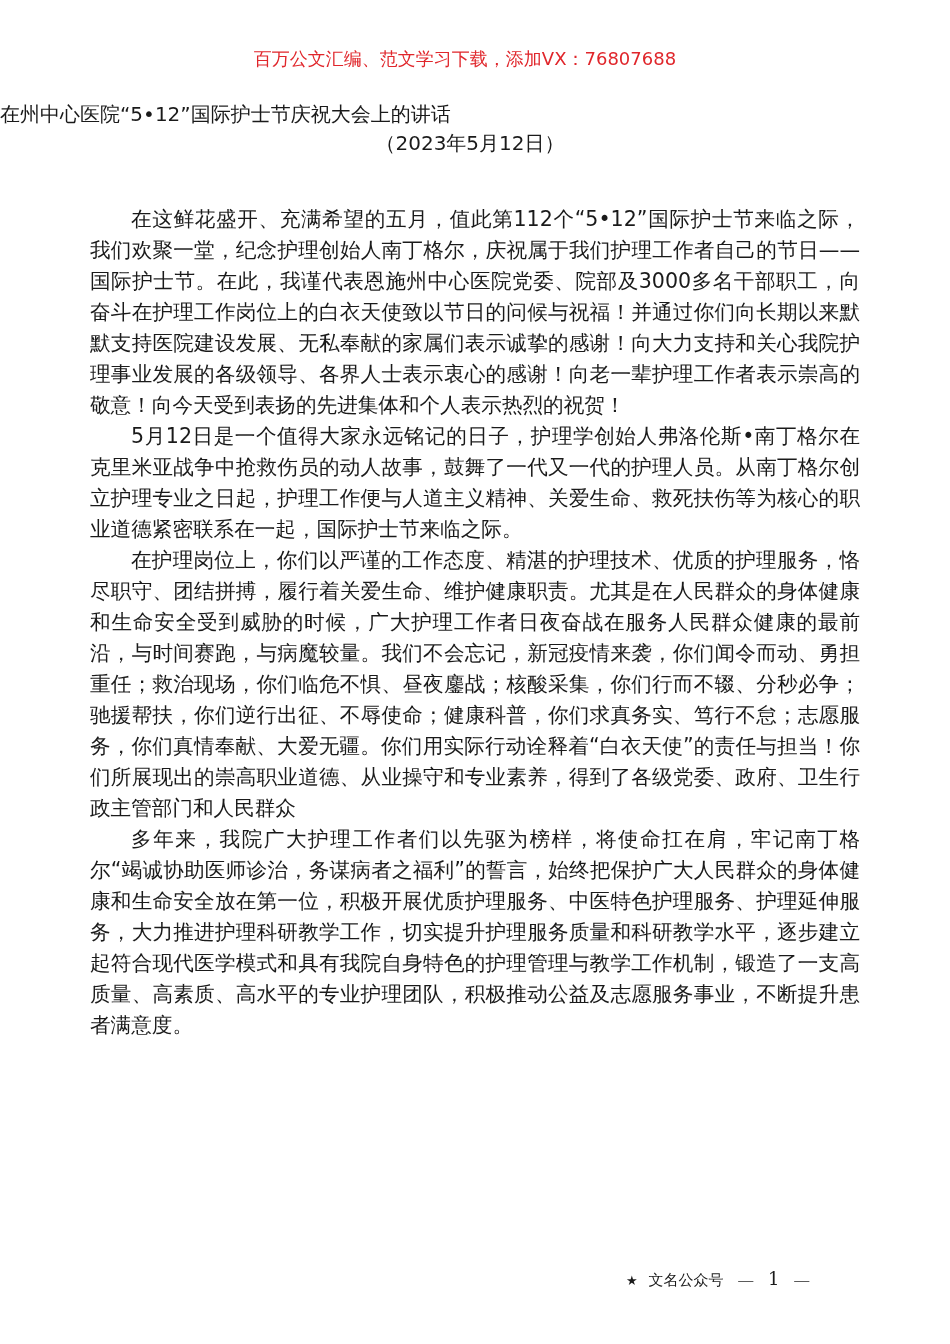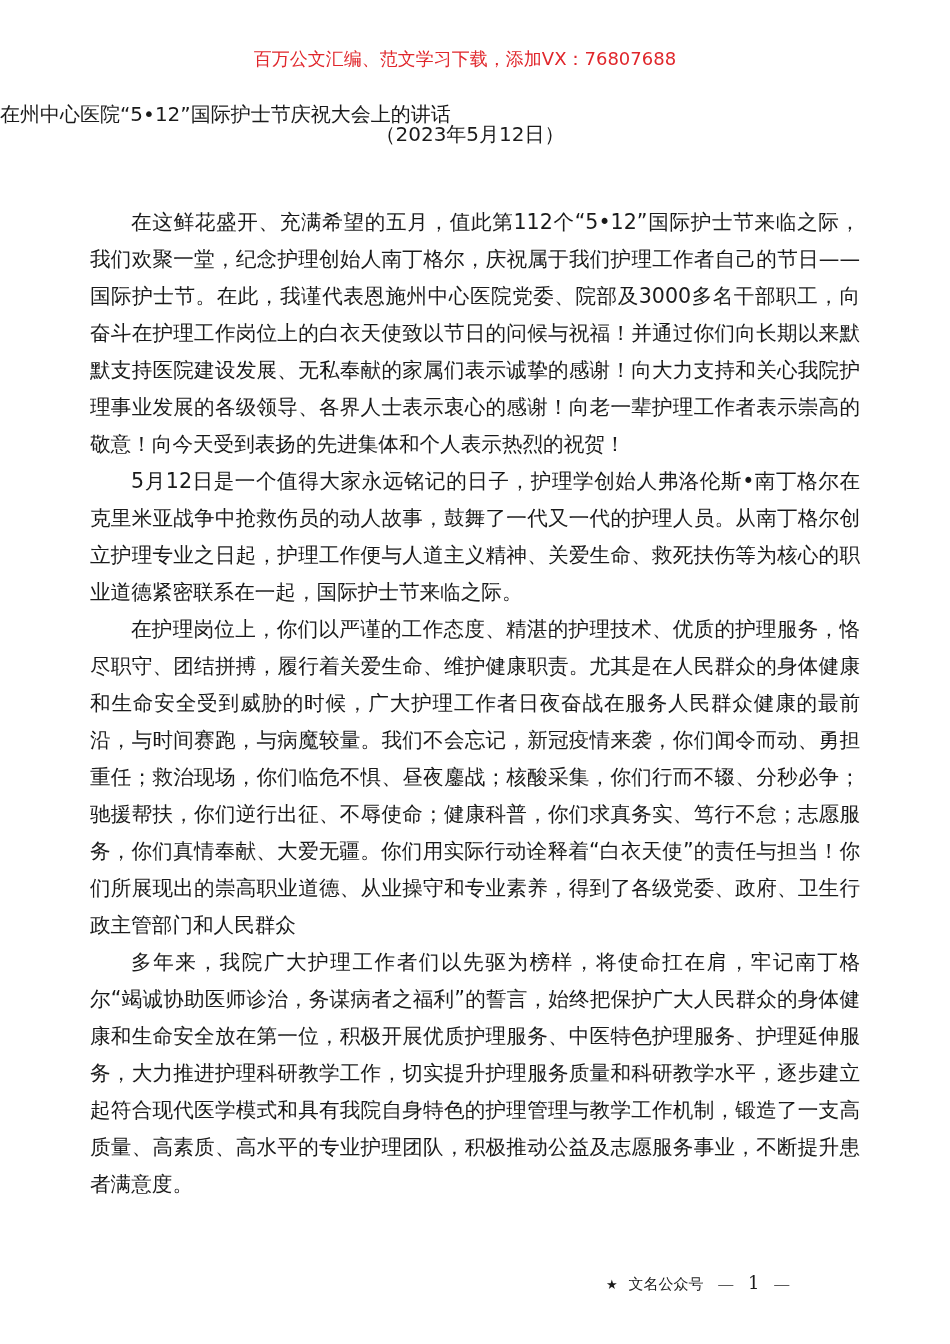--- a/index.html
+++ b/index.html
@@ -2,26 +2,26 @@
 <html><head>
 <meta charset="utf-8">
 <style>
   html, body { margin: 0; padding: 0; background: #ffffff; }
   body { width: 950px; height: 1344px; position: relative; overflow: hidden;
          font-family: "DejaVu Sans", "Liberation Sans", sans-serif; color: #1a1a1a; }
   .watermark { position: absolute; top: 46px; left: 0; width: 930px; text-align: center;
                color: #e0262b; font-size: 18px; line-height: 26px; }
   .title { position: absolute; top: 99px; left: 0; width: 872px; 
            font-size: 20px; line-height: 30px; }
-  .date { position: absolute; top: 119px; left: 0; width: 940px; text-align: center;
+  .date { position: absolute; top: 128px; left: 0; width: 940px; text-align: center;
           font-size: 20px; line-height: 30px; }
   .body { position: absolute; top: 204px; left: 90px; width: 770px; }
-  .para { margin: 0; font-size: 20.6px; line-height: 37px; text-indent: 41px;
+  .para { margin: 0; font-size: 20.6px; line-height: 31px; text-indent: 41px;
           text-align: justify; letter-spacing: 0px; }
-  .footer { position: absolute; top: 1265px; left: 606px; font-size: 15px; line-height: 36px;
+  .footer { position: absolute; top: 1265px; left: 626px; font-size: 15px; line-height: 28px;
             white-space: nowrap; }
   .footer .star { font-size: 13px; margin-right: 6px; }
   .footer .page { font-family: "DejaVu Serif", "Liberation Serif", serif; font-size: 18px; margin: 0 10px; }
   .footer .dash { font-family: "Liberation Serif", serif; }
 </style>
 </head>
 <body>
 
 <div class="watermark">百万公文汇编、范文学习下载，添加VX：76807688</div>
 

